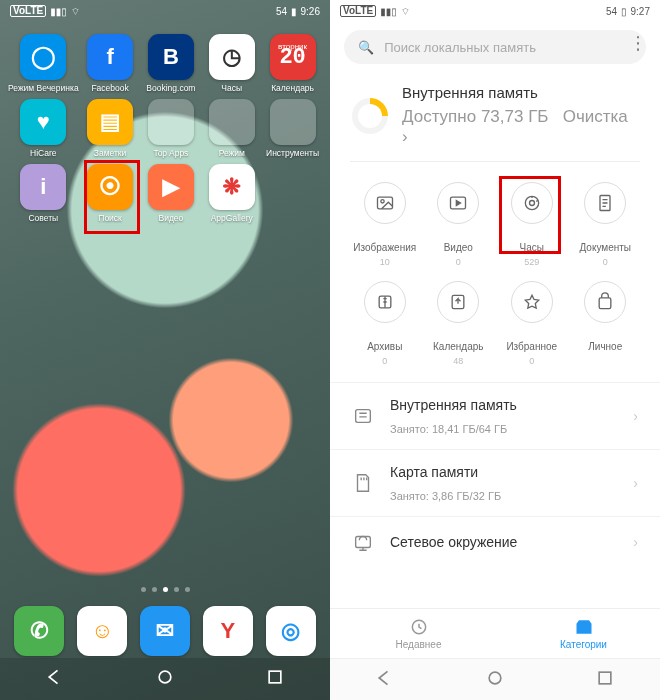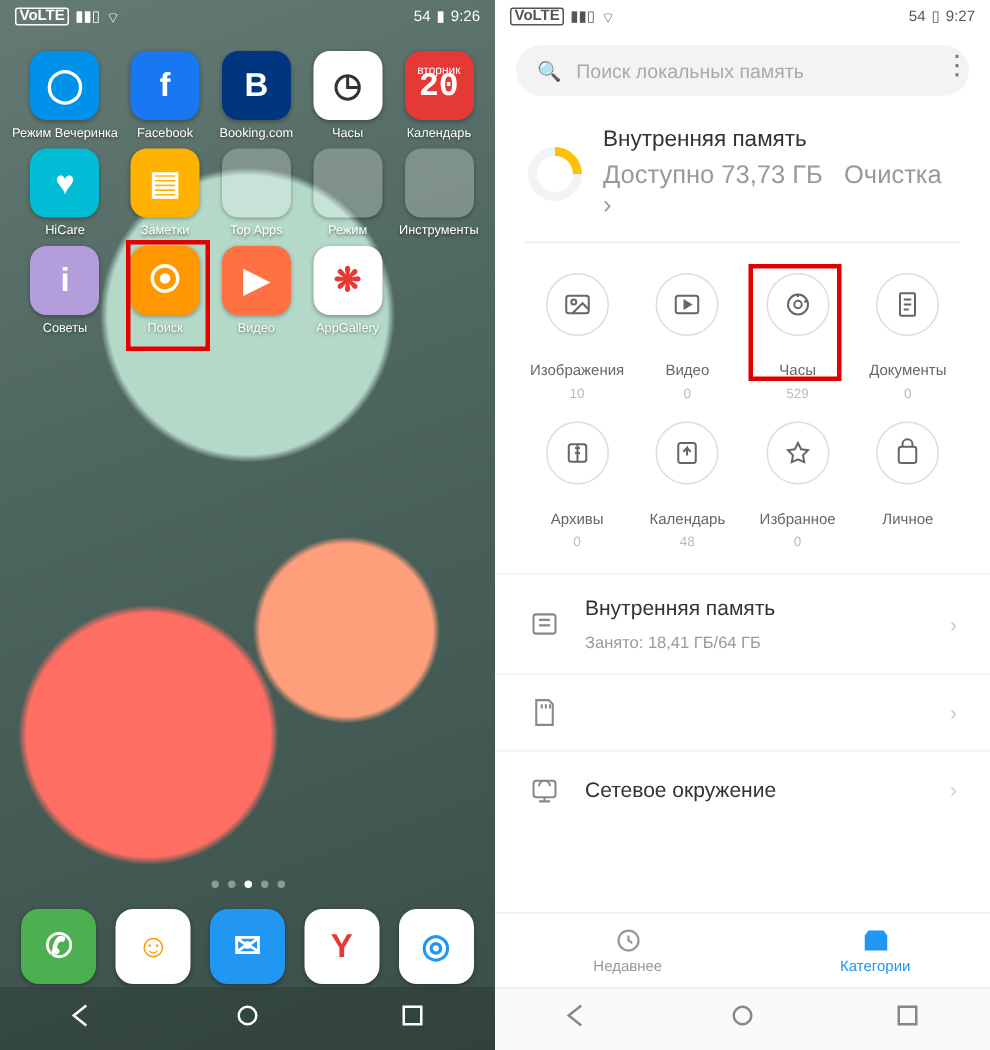--- a/index.html
+++ b/index.html
@@ -324,20 +324,24 @@
           <div class="lt">Внутренняя память</div>
           <div class="ls">Занято: 18,41 ГБ/64 ГБ</div>
         </div>
         <div class="chev">›</div>
       </div>
       <div class="loc">
         <svg viewBox="0 0 24 24">
           <path d="M6 3h9l3 3v15H6z"></path>
           <path d="M10 6v3M13 6v3M16 6v3"></path>
         </svg>
+        <div>
+          <div class="lt">Карта памяти</div>
+          <div class="ls">Занято: 3,86 ГБ/32 ГБ</div>
+        </div>
         <div class="chev">›</div>
       </div>
       <div class="loc">
         <svg viewBox="0 0 24 24">
           <rect x="4" y="6" width="16" height="12" rx="2"></rect>
           <path d="M8 21h8M12 18v3M16 10a4 4 0 00-8 0"></path>
         </svg>
         <div>
           <div class="lt">Сетевое окружение</div>
         </div>

